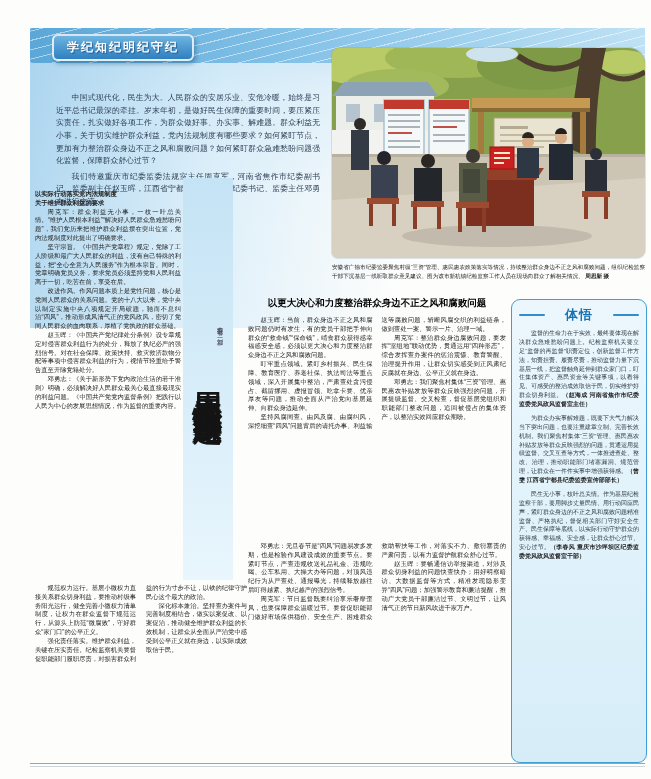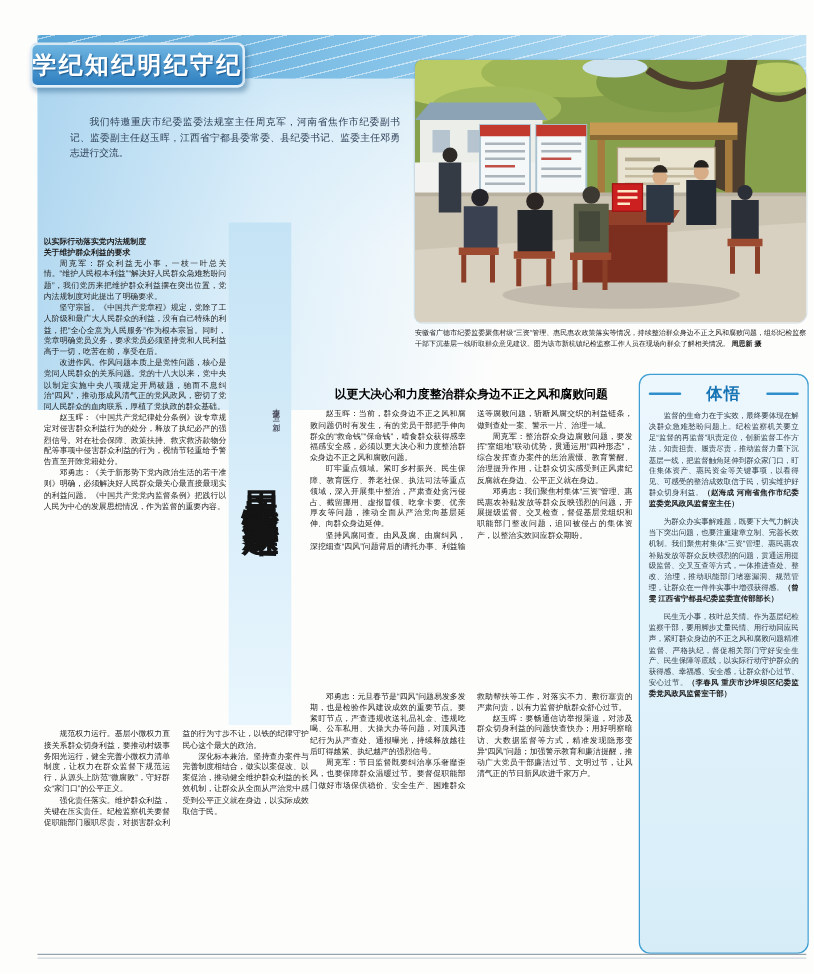--- a/index.html
+++ b/index.html
@@ -7,21 +7,21 @@
         font-family:"Liberation Sans", sans-serif;color:#222;}
   
   .topwash{position:absolute;left:30px;top:28px;width:615px;height:300px;
     background:
       linear-gradient(100deg, rgba(168,211,238,.95) 0%, rgba(205,232,248,.7) 30%, rgba(255,255,255,0) 62%),
       linear-gradient(180deg, rgba(140,197,232,.55) 0px, rgba(198,228,246,.35) 60px, rgba(255,255,255,0) 170px);}
   .band{position:absolute;left:30px;top:28px;width:615px;height:35px;border-radius:3px;
     background:
       repeating-linear-gradient(-14deg, rgba(255,255,255,0) 0 8px, rgba(255,255,255,.5) 8px 9px),
       linear-gradient(90deg,#5aa7d8 0%,#86c3e8 45%,#a5d4ef 75%,#bfe1f4 100%);}
-  .badge{position:absolute;left:24px;top:34px;padding:3px 0;font-weight:bold;font-size:19px;
+  .badge{position:absolute;left:52px;top:34px;padding:3px 13px;font-weight:bold;font-size:12px;
     letter-spacing:2px;color:#fff;background:linear-gradient(180deg,#6db4e0,#2f7fc0);
     border:2px solid rgba(255,255,255,.8);border-radius:6px;
     box-shadow:2px 3px 4px rgba(0,60,110,.35);text-shadow:1px 1px 1px rgba(0,50,100,.55);}
   .intro{position:absolute;left:56px;top:92px;width:264px;
     font-family:"Liberation Serif", serif;font-size:7.8px;line-height:1.62;
     color:#2f4157;text-align:justify;}
   .intro p{margin:0 0 3px;text-indent:2em;}
   
   .strip{position:absolute;left:183px;top:178px;width:50px;height:402px;
     background:linear-gradient(180deg,#c4e3f5,#e9f6fd);}
@@ -38,21 +38,21 @@
     color:#222;text-align:justify;}
   .caption .credit{font-weight:bold;white-space:nowrap;}
   
   .bodycol p, .bodycol-list p{margin:0;text-indent:2em;font-size:6.3px;line-height:1.4;
     text-align:justify;color:#232323;}
   .sec-title{font-size:9px;font-weight:bold;color:#000;text-align:center;line-height:1.4;margin:0 0 6px;}
   .col-left{position:absolute;left:35px;top:190px;width:146px;height:388px;overflow:hidden;}
   .col-left-bottom{position:absolute;left:35px;top:584px;width:212px;height:172px;
     column-count:2;column-gap:10px;overflow:hidden;}
   .mid{position:absolute;left:248px;top:297px;width:258px;}
-  .mid-sub{font-size:9.5px;font-weight:bold;color:#000;text-align:center;margin:12px 0 6px;}
+  .mid-sub{font-size:9.5px;font-weight:bold;color:#000;text-align:center;margin:0 0 6px;}
   .mid-cols{column-count:2;column-gap:9px;overflow:hidden;}
   .mid-cols.first{height:219px;margin-bottom:7px;}
   .mid-cols.second{height:193px;}
   
   .sidebar{position:absolute;left:511px;top:299px;width:136px;height:464px;box-sizing:border-box;
     border:1.5px solid #3f9fd4;border-radius:9px;padding:6px 7px 5px;
     background:linear-gradient(180deg,#ecf7fd 0%,#d6edf8 100%);overflow:hidden;}
   .sb-titlerow{display:flex;align-items:center;gap:20px;margin:0 0 5px;text-align:center;}
   .sb-titlerow .line{flex:1;height:2px;background:#2e8fcc;border-radius:1px;}
   .sb-title{font-family:"Liberation Serif", serif;font-weight:bold;font-size:13px;color:#1673b4;letter-spacing:1px;}
@@ -64,20 +64,21 @@
 </head>
 <body>
 
 <div class="page">
 
   <div class="topwash"></div>
   <div class="band"></div>
   <div class="badge">学纪知纪明纪守纪</div>
 
   <div class="intro">
+    <p>中国式现代化，民生为大。人民群众的安居乐业、安危冷暖，始终是习近平总书记最深的牵挂。岁末年初，是做好民生保障的重要时间，要压紧压实责任，扎实做好各项工作，为群众做好事、办实事、解难题。群众利益无小事，关于切实维护群众利益，党内法规制度有哪些要求？如何紧盯节点，更加有力整治群众身边不正之风和腐败问题？如何紧盯群众急难愁盼问题强化监督，保障群众舒心过节？</p>
     <p>我们特邀重庆市纪委监委法规室主任周克军，河南省焦作市纪委副书记、监委副主任赵玉晖，江西省宁都县委常委、县纪委书记、监委主任邓勇志进行交流。</p>
   </div>
 
   <div class="strip"></div>
   <div class="vhead">用心用情为群众办实事解难题</div>
   <div class="vbyline">本报记者 刘一霖</div>
 
   <div class="photo">
     <svg width="313" height="210" viewBox="0 0 313 210" xmlns="http://www.w3.org/2000/svg">
       <rect x="0" y="0" width="313" height="120" fill="#87a04c"></rect>

